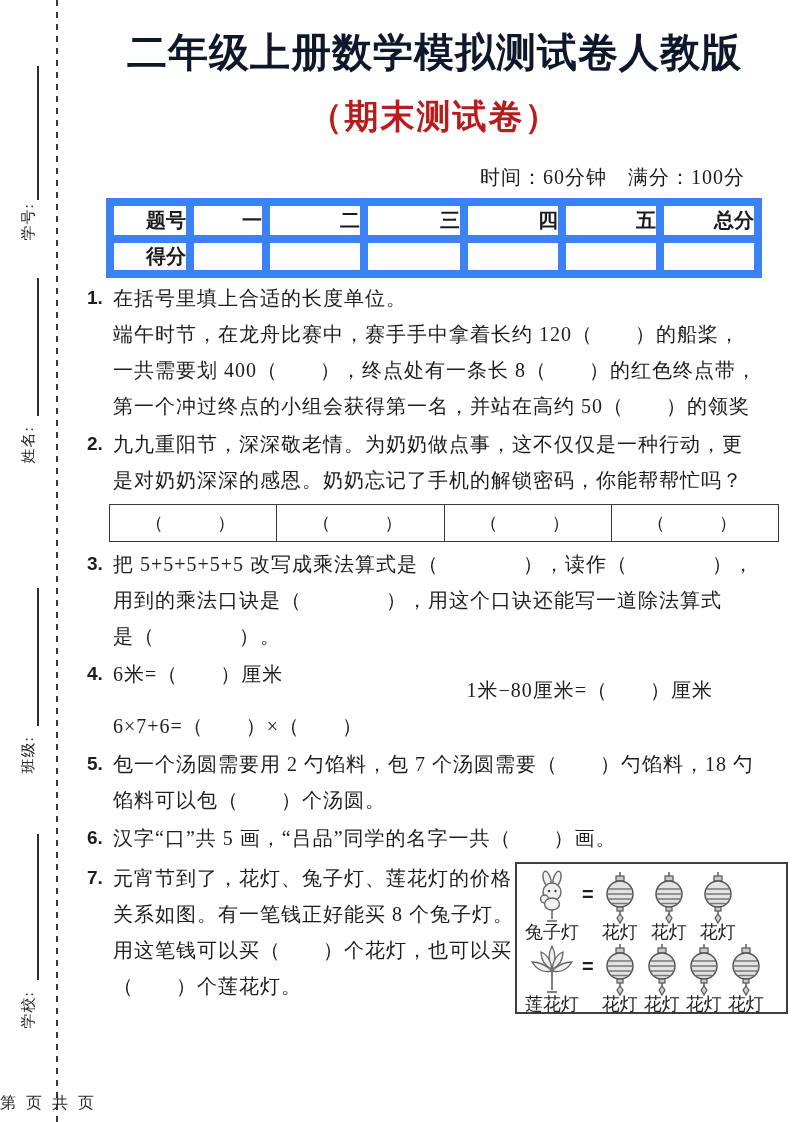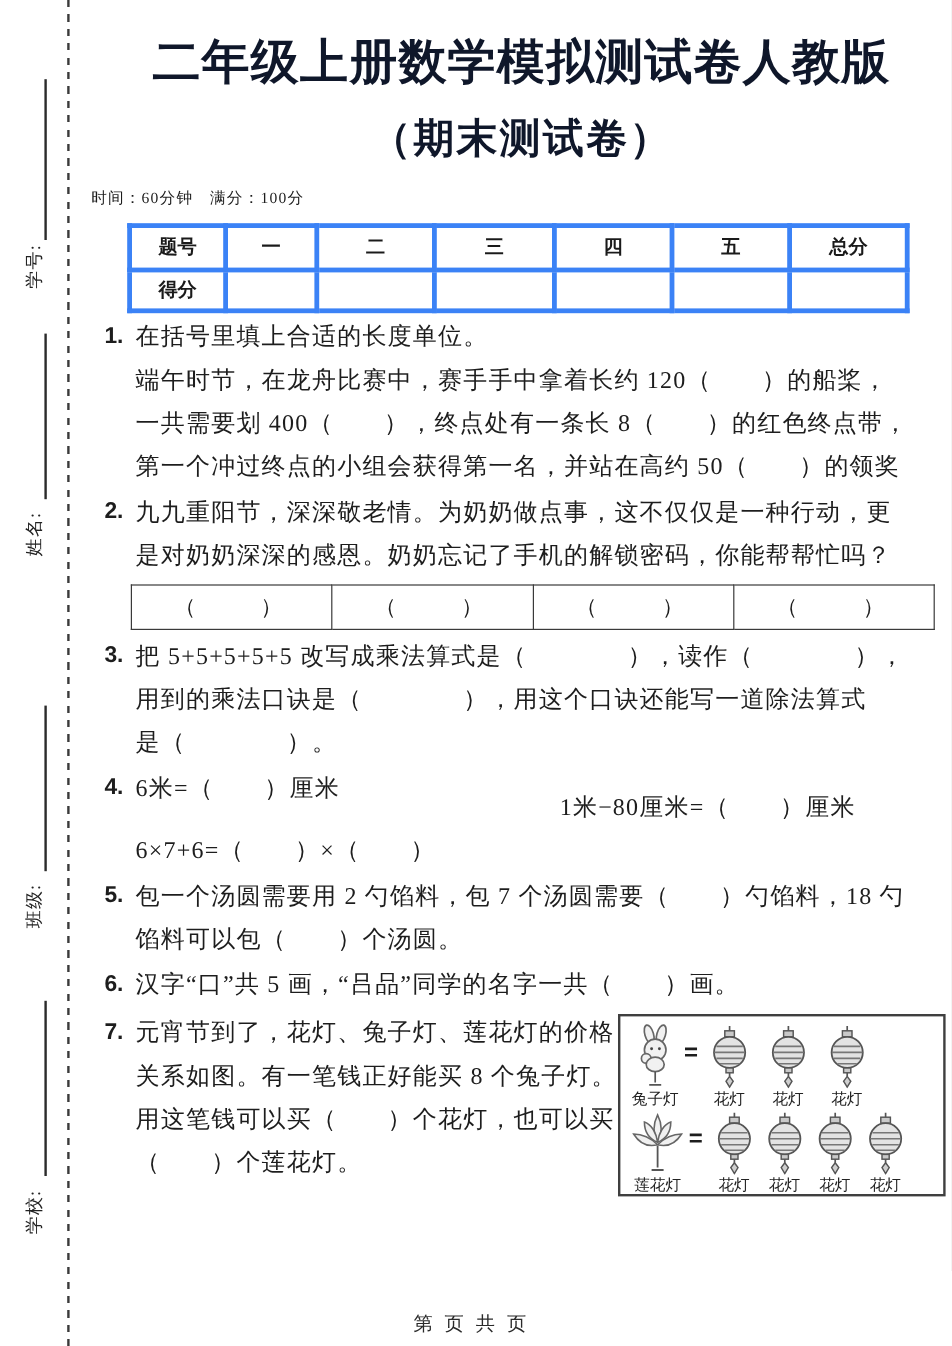--- a/index.html
+++ b/index.html
@@ -22,30 +22,30 @@
     font-family:"Liberation Serif","DejaVu Serif",serif; color:#222; white-space:nowrap;
   }
   
   .content { position:absolute; left:58px; right:0; top:0; bottom:0; padding-left:18px; }
   .page-title {
     margin-top:26px; text-align:center; font-size:40px; line-height:52px; font-weight:900;
     letter-spacing:1px; font-family:"Liberation Sans","DejaVu Sans",sans-serif; color:#0f172a;
   }
   .page-subtitle {
     margin-top:16px; text-align:center; font-size:34px; line-height:44px; font-weight:800;
-    font-family:"Liberation Sans","DejaVu Sans",sans-serif; color:#0f172a; letter-spacing:2px;
-  }
-  .exam-meta { margin:14px 48px 0 0; font-size:13px; line-height:26px; letter-spacing:1px; }
+    font-family:"Liberation Sans","DejaVu Sans",sans-serif; color:#b91c1c; letter-spacing:2px;
+  }
+  .exam-meta { margin:26px 48px 0 0; text-align:right; font-size:20px; line-height:26px; letter-spacing:1px; }
   
   table.score-table {
     margin:8px 0 0 30px; border-collapse:collapse; table-layout:fixed; width:648px;
     font-family:"Liberation Sans","DejaVu Sans",sans-serif;
   }
   table.score-table td {
-    border:4px solid #3b82f6; text-align:center; font-size:16px; font-weight:600; color:#1a1a1a;
+    border:8px solid #3b82f6; text-align:right; font-size:20px; font-weight:600; color:#1a1a1a;
   }
   table.score-table tr.r1 td { height:37px; }
   table.score-table tr.r2 td { height:34px; }
   
   .section-heading { margin-top:18px; font-size:21px; line-height:30px; white-space:nowrap; }
   .section-heading .hd {
     font-weight:800; font-family:"Liberation Sans","DejaVu Sans",sans-serif; color:#111;
   }
   .section-heading .note { font-size:20px; color:#333; letter-spacing:1px; }
   
@@ -69,31 +69,31 @@
   .q4-row .right { margin-left:auto;margin-top:16px; }
   
   .q7-wrap { display:flex; margin-top:4px; }
   .q7-lines { flex:1 1 auto; }
   .q7-figure {
     flex:0 0 273px; width:273px; height:152px; margin:2px 5px 0 0;
     border:2px solid #3f3f3f; background:#fff; padding:4px 6px 2px 8px;
   }
   .fig-row { display:flex; align-items:flex-end; height:72px; }
   .fig-item { display:flex; flex-direction:column; align-items:center; }
-  .fig-item .fig-label { font-size:13px; line-height:15px; letter-spacing:0; margin-top:1px; color:#222; }
+  .fig-item .fig-label { font-size:18px; line-height:15px; letter-spacing:0; margin-top:1px; color:#222; }
   .fig-eq {
     font-size:20px; font-weight:700; margin:0 7px 28px 3px;
     font-family:"Liberation Sans","DejaVu Sans",sans-serif;
   }
   .row1 .fig-item + .fig-item { margin-left:13px; }
   .row2 .fig-item + .fig-item { margin-left:6px; }
   svg.lantern { display:block; }
   
   .page-footer {
-    position:absolute; left:0; right:0; bottom:8px; text-align:center;
+    position:absolute; left:0; right:0; bottom:8px; 
     font-size:16px; letter-spacing:10px; color:#2a2a2a;
   }
 </style>
 </head>
 <body>
 
 <div class="page">
 
   <div class="side-rail">
     <div class="rail-line" style="top:66px;height:134px;"></div>

